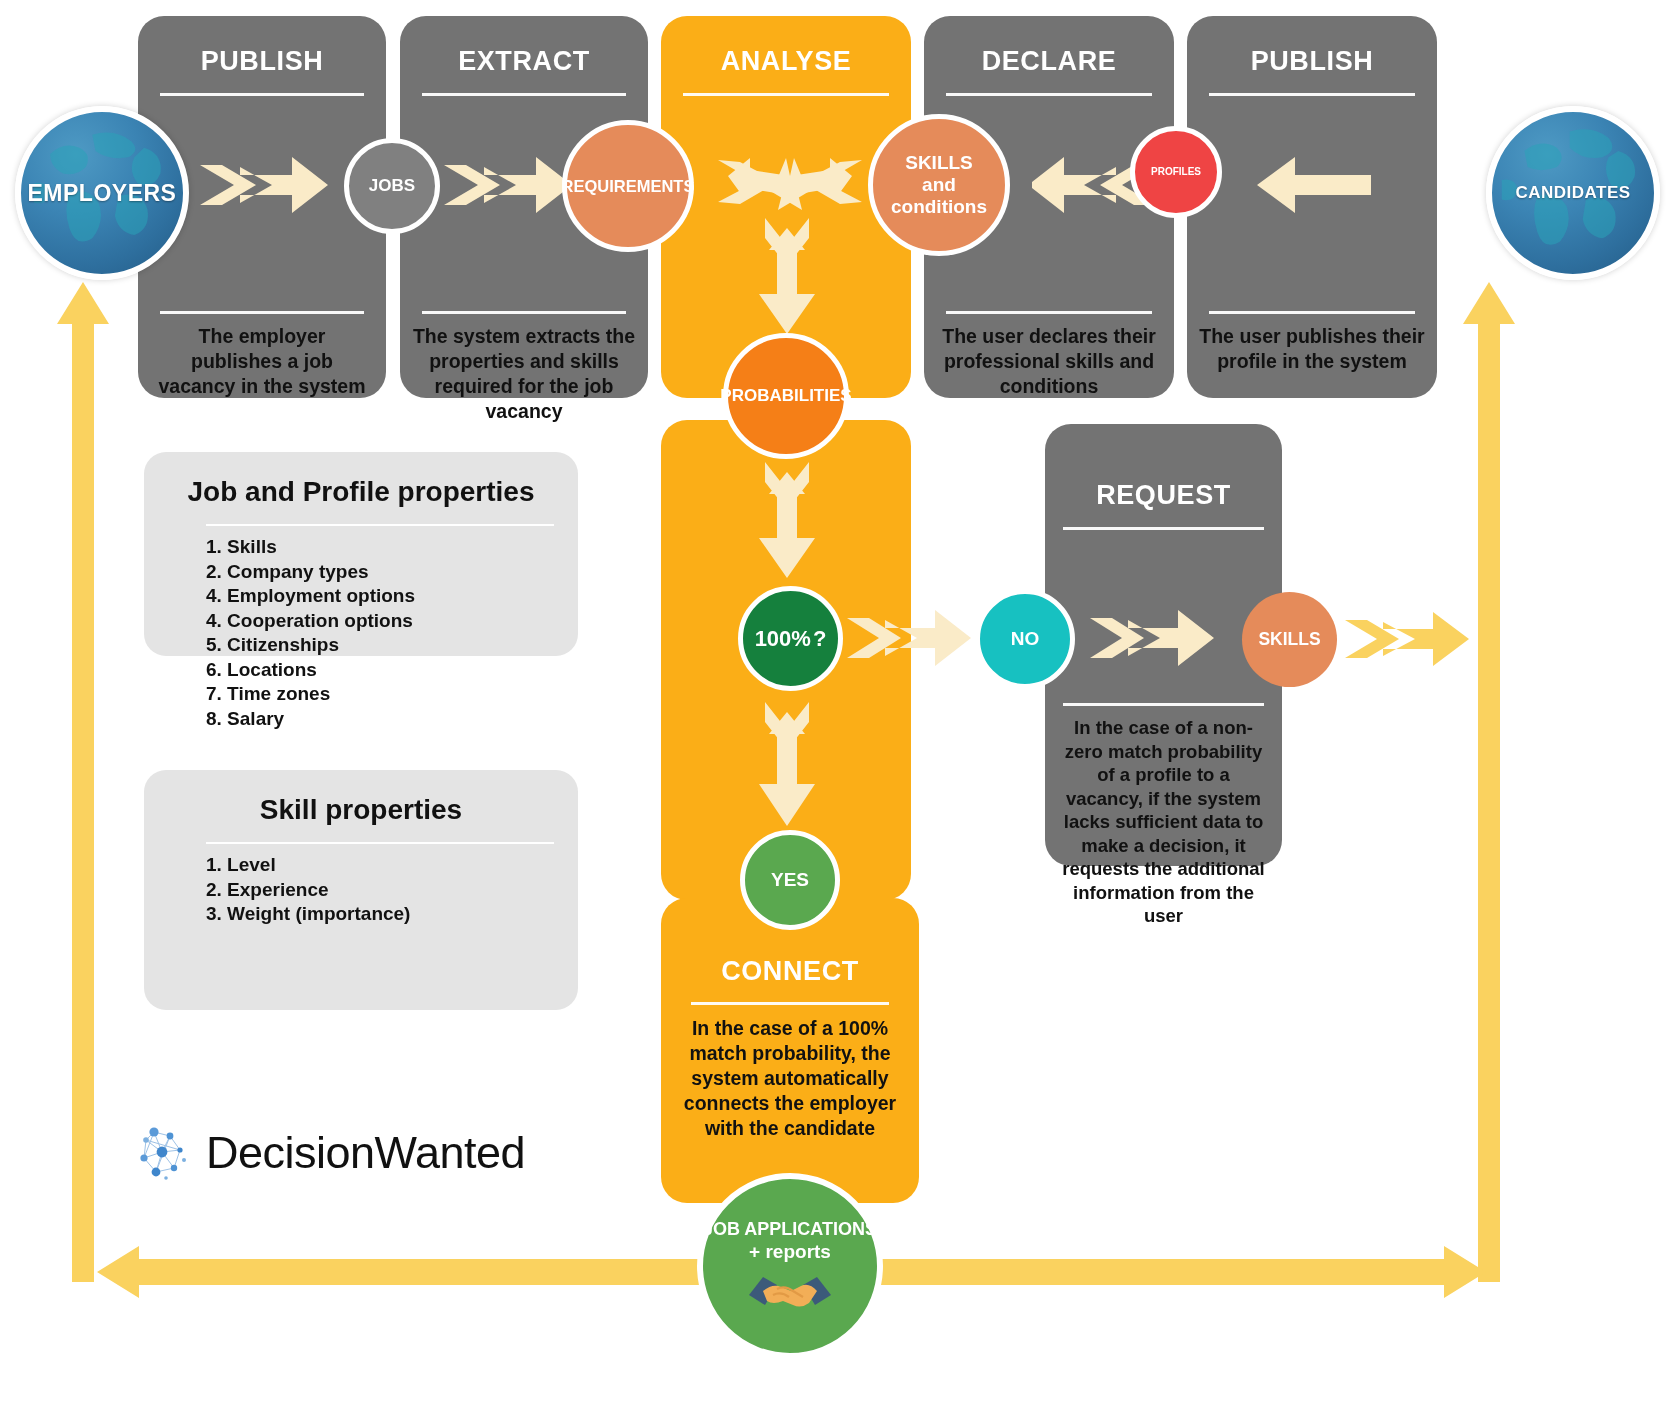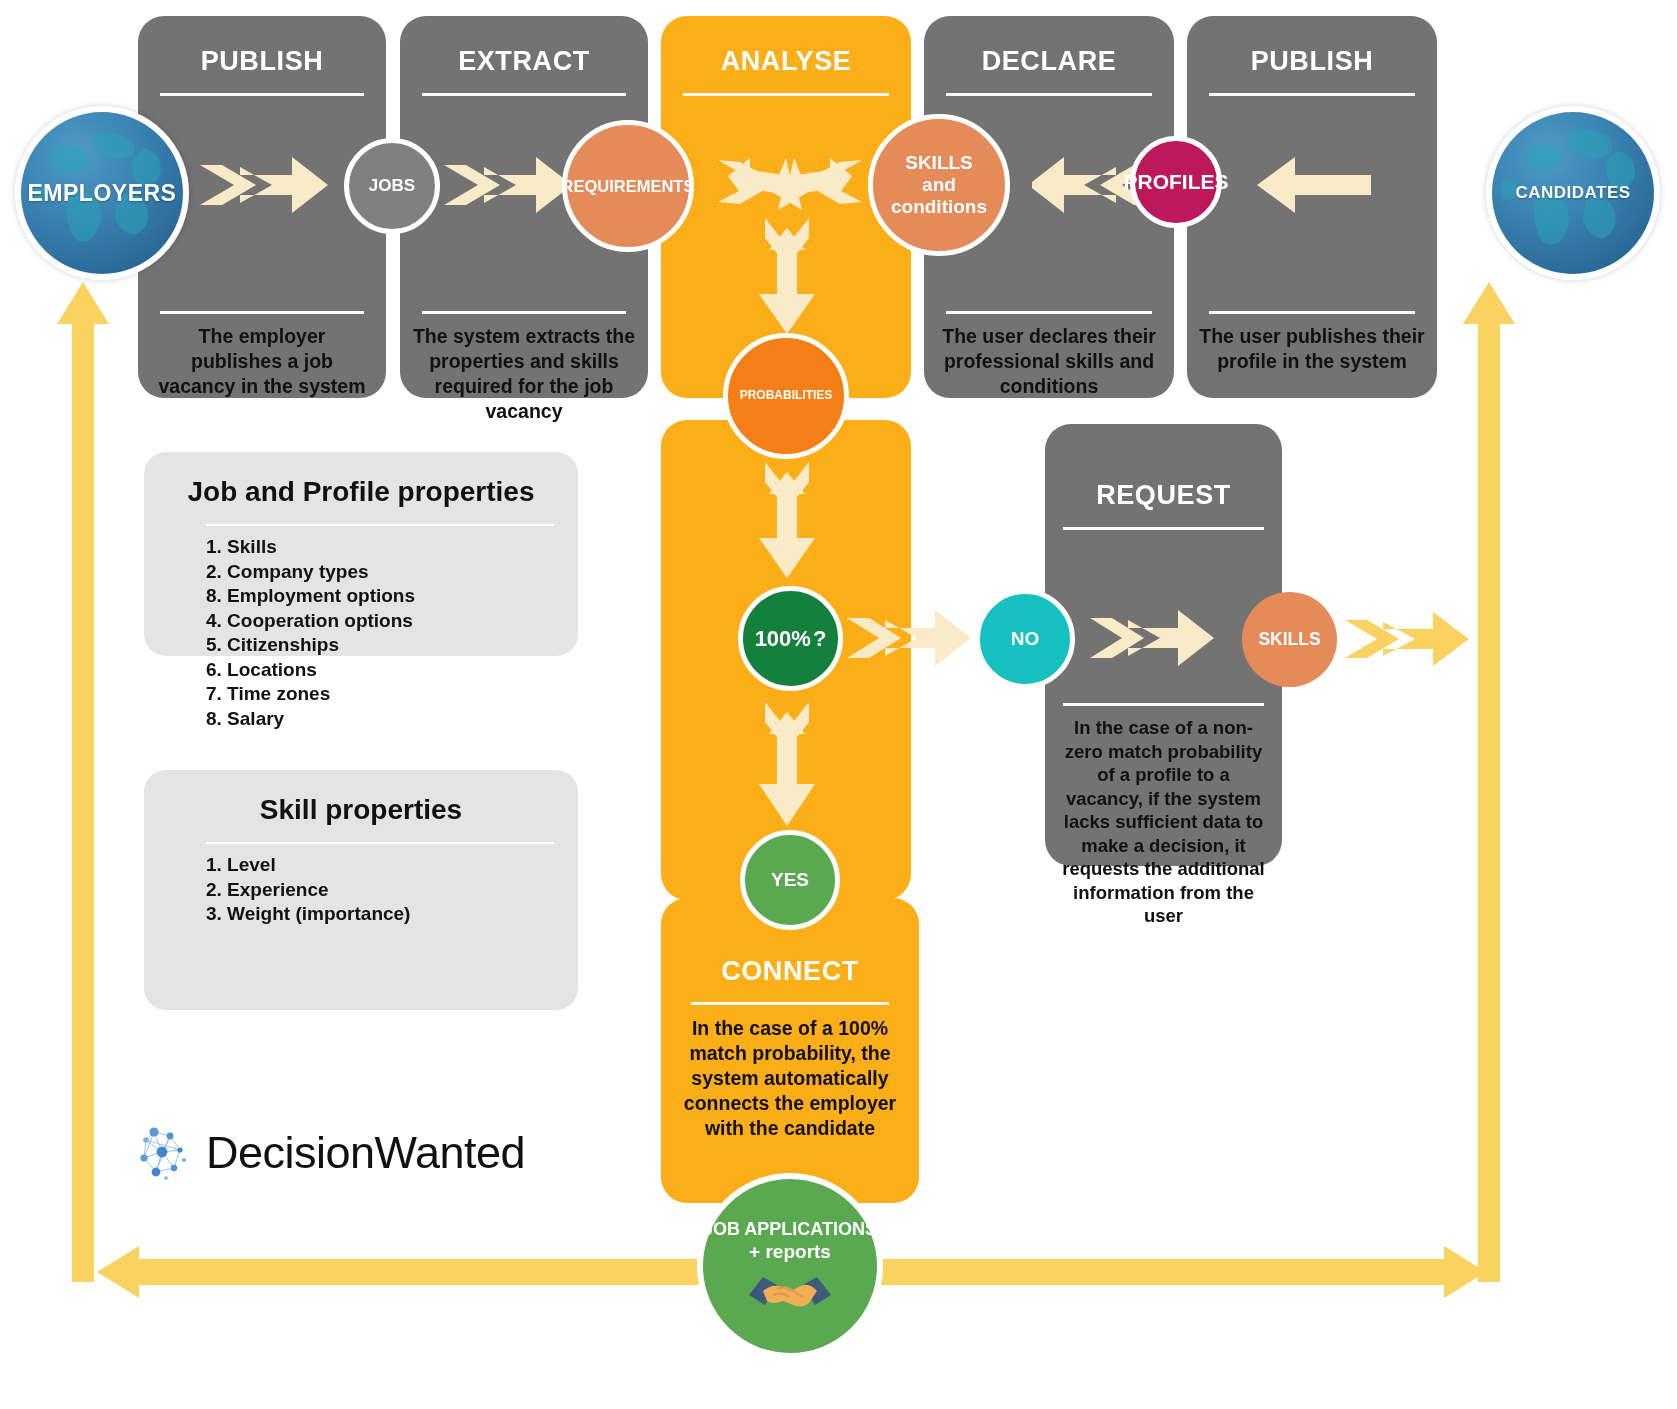--- a/index.html
+++ b/index.html
@@ -287,25 +287,25 @@
 
   <div class="node" style="left:562px; top:120px; width:132px; height:132px; background:#E58B5A; font-size:16.5px;">
     <span>REQUIREMENTS</span>
   </div>
 
   <div class="node" style="left:868px; top:114px; width:142px; height:142px; background:#E58B5A; font-size:19px; flex-direction:column;">
     <span>SKILLS</span>
     <span>and conditions</span>
   </div>
 
-  <div class="node" style="left:1130px; top:136px; width:92px; height:92px; background:#be185d; font-size:21px;">
+  <div class="node" style="left:1130px; top:126px; width:92px; height:92px; background:#ef4444; font-size:10px;">
     <span>PROFILES</span>
   </div>
 
-  <div class="node" style="left:723px; top:333px; width:126px; height:126px; background:#F57F17; font-size:12px;">
+  <div class="node" style="left:723px; top:333px; width:126px; height:126px; background:#F57F17; font-size:17px;">
     <span>PROBABILITIES</span>
   </div>
 
   <div class="node" style="left:738px; top:586px; width:105px; height:105px; background:#15803d; font-size:22px; flex-direction:row; gap:2px;">
     <span>100%</span>
     <span>?</span>
   </div>
 
   <div class="node" style="left:975px; top:589px; width:100px; height:100px; background:#17C1C1; font-size:19px;">
     <span>NO</span>
@@ -330,21 +330,21 @@
       <path d="M26 26 Q34 22 42 28" stroke="#e29a45" stroke-width="2.2" fill="none"></path>
     </svg>
   </div>
 
   <div class="infobox" style="left:144px; top:452px; width:434px; height:204px;">
     <div class="info-title" style="top:24px;">Job and Profile properties</div>
     <div class="info-rule" style="left:62px; right:24px; top:72px;"></div>
     <div class="info-list" style="left:62px; top:83px;">
       <div>1. Skills</div>
       <div>2. Company types</div>
-      <div>8. Employment options</div>
+      <div>4. Employment options</div>
       <div>4. Cooperation options</div>
       <div>5. Citizenships</div>
       <div>6. Locations</div>
       <div>7. Time zones</div>
       <div>8. Salary</div>
     </div>
   </div>
 
   <div class="infobox" style="left:144px; top:770px; width:434px; height:240px;">
     <div class="info-title" style="top:24px;">Skill properties</div>

